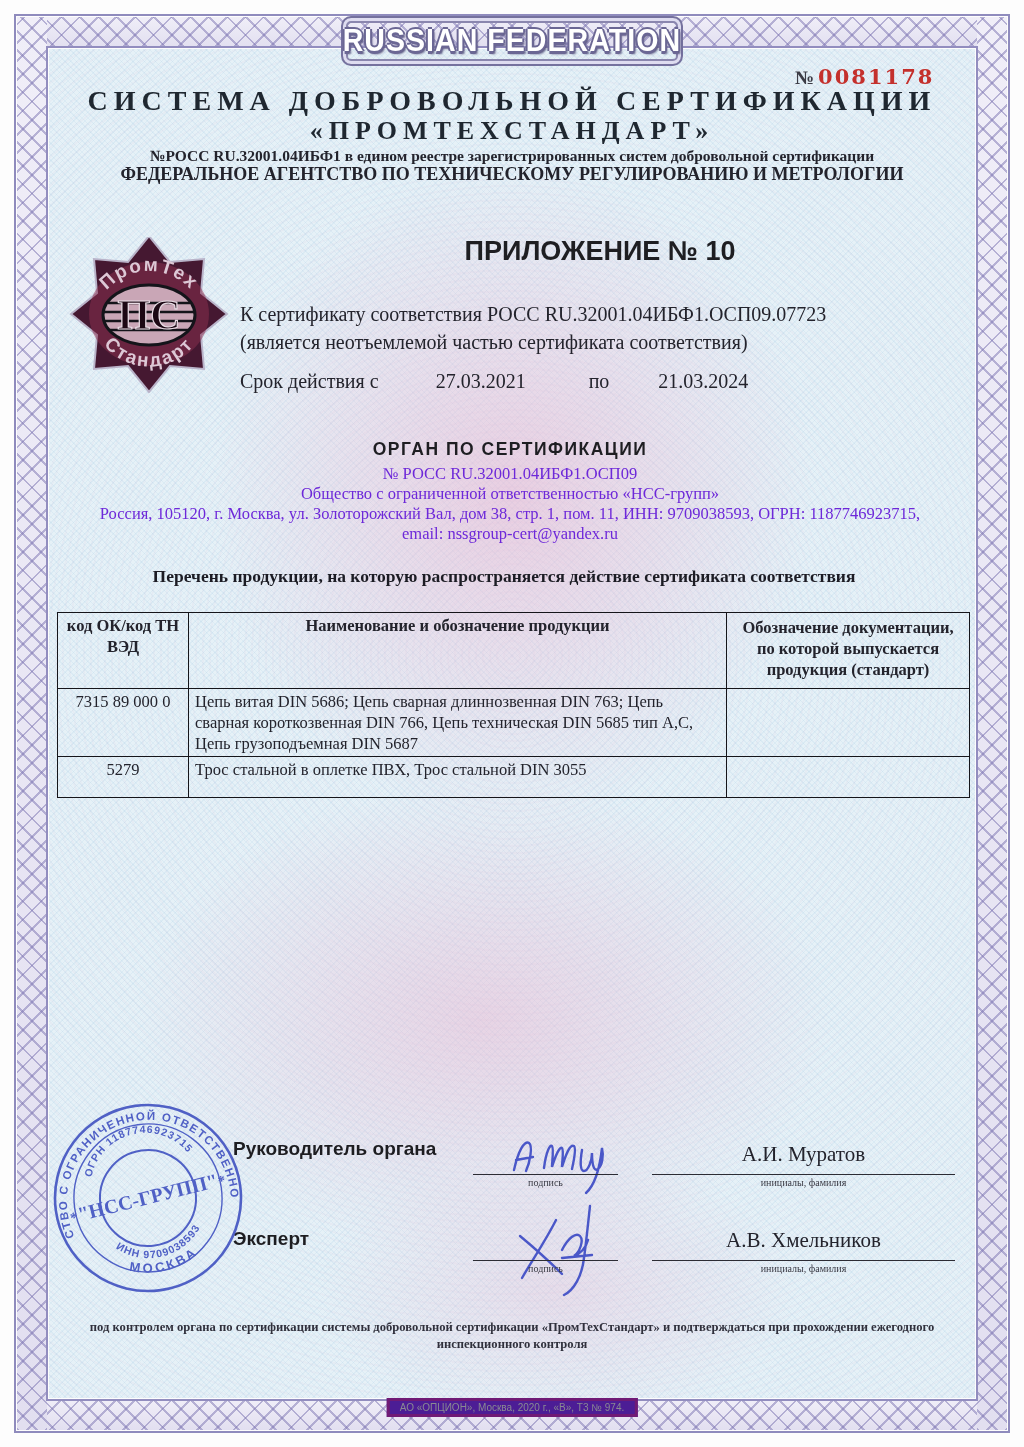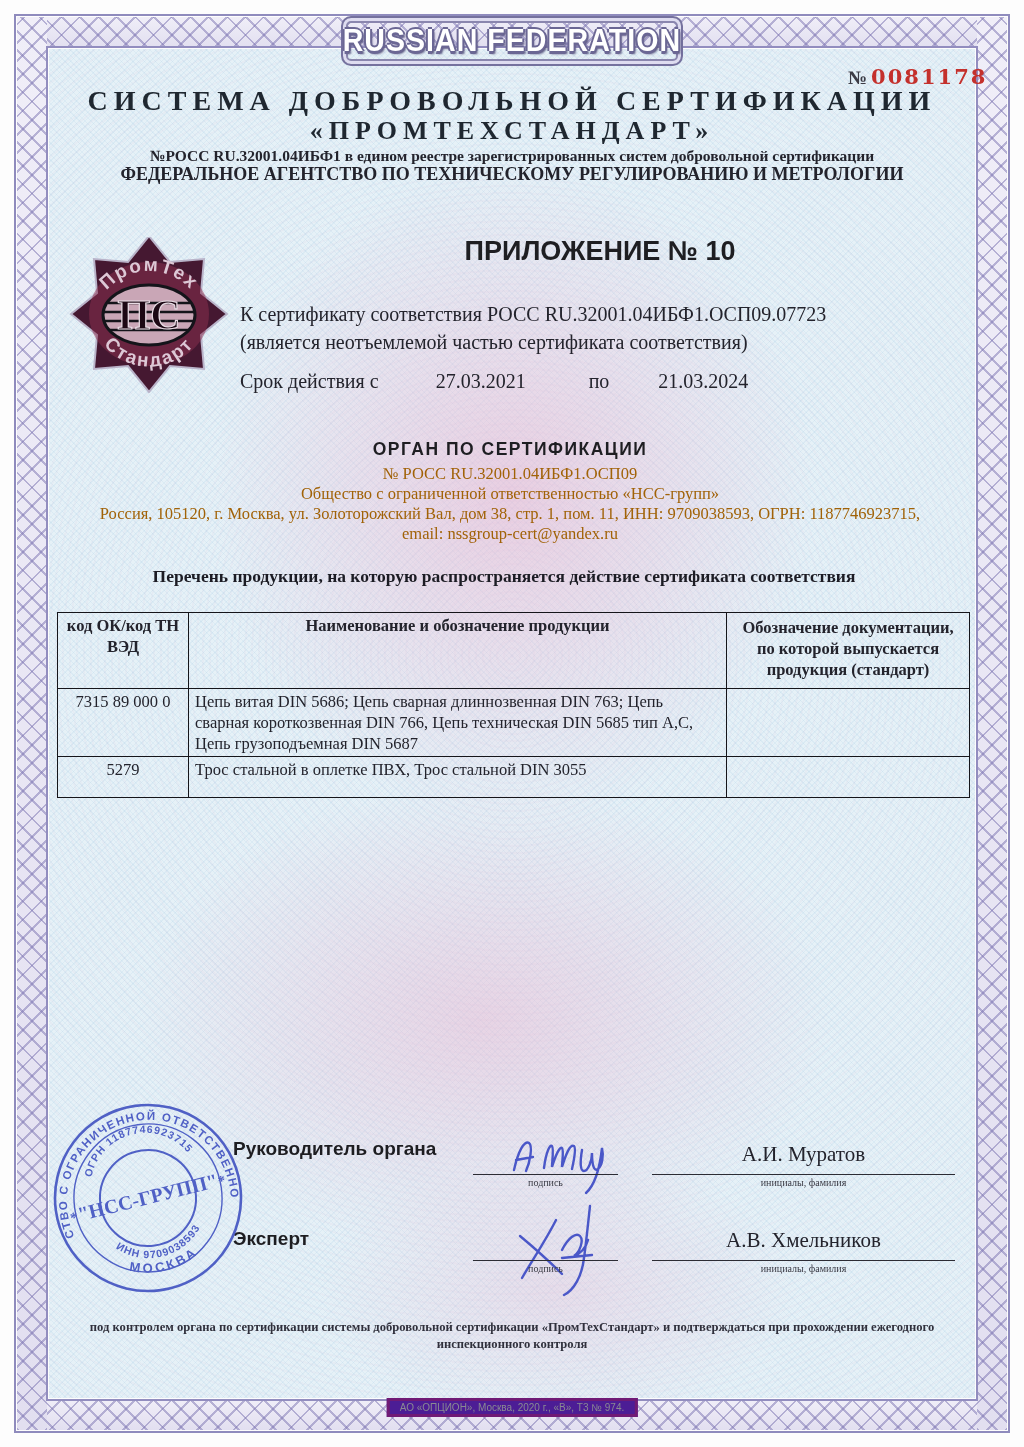--- a/index.html
+++ b/index.html
@@ -26,39 +26,39 @@
   
   .banner{position:absolute;left:50%;top:16px;transform:translateX(-50%);width:338px;height:46px;
      border-radius:10px;background:linear-gradient(#c9c6dd,#9video 0),linear-gradient(#c9c6dd,#908db2);
      border:2px solid #75719e;box-shadow:inset 0 0 0 3px #dedcf0, inset 0 0 0 5px #8a86ae;
      display:flex;align-items:center;justify-content:center;}
   .banner span{font-family:"Liberation Sans",sans-serif;font-weight:bold;font-size:28px;
      letter-spacing:1px;color:#fff;transform:scale(1.02,1.15);white-space:nowrap;
      text-shadow:-2px 0 0 #6b6794,2px 0 0 #6b6794,0 -2px 0 #6b6794,0 2px 0 #6b6794,2px 2px 2px #55517c;}
   
   .abs{position:absolute;}
-  .cert-no{top:64px;left:848px;white-space:nowrap;}
+  .cert-no{top:64px;left:795px;white-space:nowrap;}
   .cert-no .nsign{font-size:19px;font-weight:bold;color:#3c3c46;}
   .cert-no .digits{font-family:"DejaVu Serif",serif;font-size:21px;font-weight:bold;color:#c4302c;letter-spacing:2px;}
   .title1{top:85px;left:40px;right:40px;text-align:center;font-size:28px;font-weight:bold;
      letter-spacing:6px;color:#1f2730;}
   .title2{top:116px;left:40px;right:40px;text-align:center;font-size:26px;font-weight:bold;
      letter-spacing:6px;color:#1f2730;}
   .registry{top:147px;left:40px;right:40px;text-align:center;font-size:15.5px;font-weight:bold;color:#23232c;}
   .agency{top:164px;left:40px;right:40px;text-align:center;font-size:18px;font-weight:bold;color:#23232c;}
   .appendix-title{top:236px;left:240px;width:720px;text-align:center;
      font-family:"Liberation Sans",sans-serif;font-weight:bold;font-size:27px;color:#1e1e22;}
   .ref1{top:303px;left:240px;font-size:20px;}
   .ref2{top:331px;left:240px;font-size:20px;}
   .validity{top:370px;left:240px;font-size:20px;}
   .validity .d1{margin-left:52px;} .validity .po{margin-left:58px;} .validity .d2{margin-left:44px;}
   .org-block{top:439px;left:60px;right:64px;text-align:center;}
   .org-heading{font-family:"Liberation Sans",sans-serif;font-weight:bold;font-size:17.5px;
      letter-spacing:1.5px;color:#1e1e22;margin-bottom:4px;}
-  .org-line{font-size:16.5px;line-height:20px;color:#a16207;}
+  .org-line{font-size:16.5px;line-height:20px;color:#6d28d9;}
   .products-heading{top:566px;left:40px;right:56px;text-align:center;font-size:17.5px;font-weight:bold;color:#1c1c24;}
   
   .ptable{position:absolute;top:612px;left:57px;border-collapse:collapse;table-layout:fixed;width:873px;}
   .ptable th,.ptable td{border:1.6px solid #15151a;font-size:16.5px;line-height:21px;
      padding:2px 6px;vertical-align:top;background:transparent;}
   .ptable th{font-weight:bold;text-align:center;}
   .ptable th.c3{text-align:center;padding-top:4px;}
   .ptable .col1{width:118px;} .ptable .col2{width:525px;} .ptable .col3{width:230px;}
   .ptable td.code{text-align:center;}
   .ptable tr.hdr{height:76px;} .ptable tr.r1{height:64px;} .ptable tr.r2 td{height:36px;}

